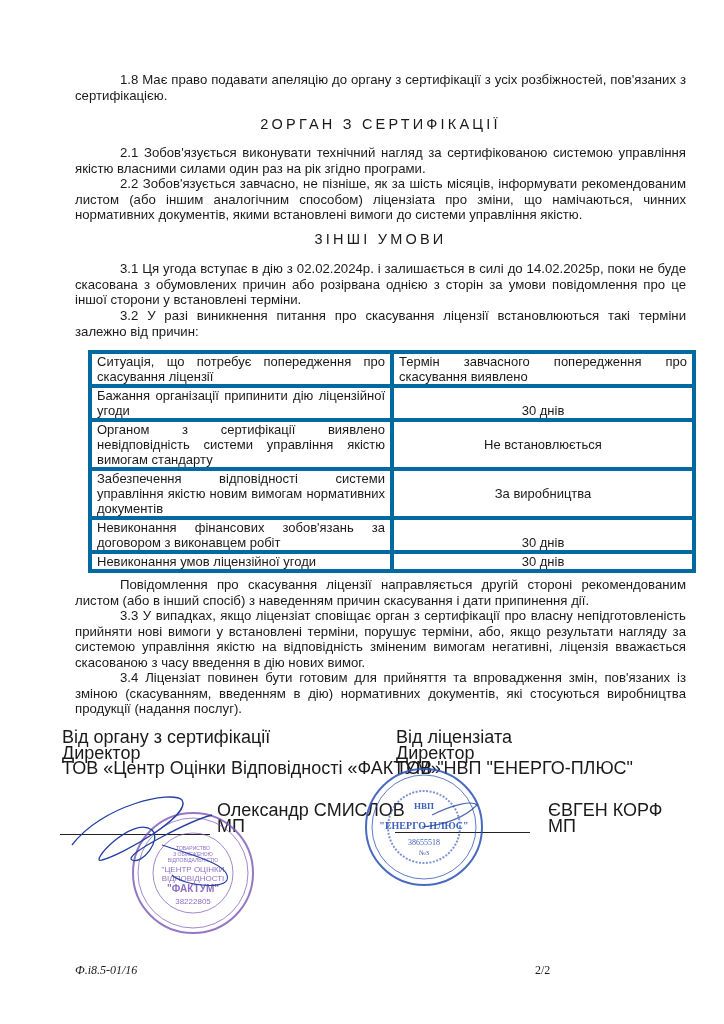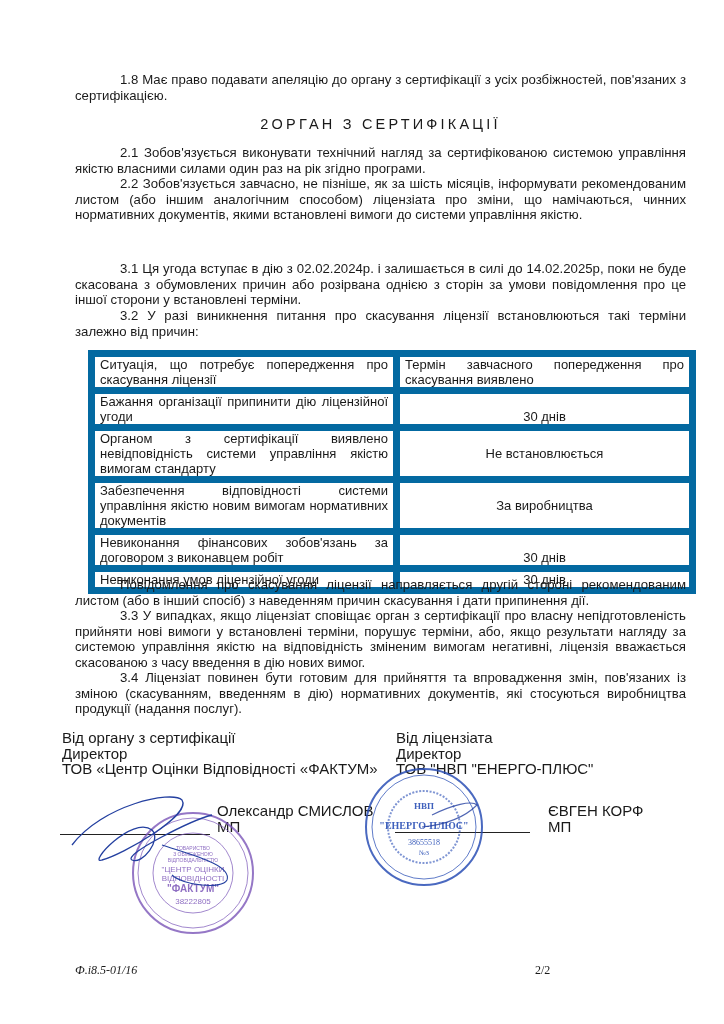--- a/index.html
+++ b/index.html
@@ -3,44 +3,45 @@
 <meta charset="utf-8">
 <style>
   html,body{margin:0;padding:0;background:#ffffff;}
   body{width:724px;height:1024px;position:relative;overflow:hidden;
        font-family:"Liberation Sans",sans-serif;color:#1a1a1a;font-size:13.2px;}
   .page{position:absolute;left:0;top:0;width:690px;height:1024px;}
   .para{position:absolute;left:75px;width:611px;line-height:15.6px;text-align:justify;margin:0;}
   .para .ind{display:inline-block;width:45px;}
   .heading{position:absolute;left:75px;width:611px;text-align:center;font-size:14.5px;letter-spacing:3.2px;margin:0;}
   table.terms{position:absolute;left:88px;top:350px;width:608px;border-collapse:collapse;font-size:13px;}
-  table.terms td{border:7px solid #0369a1;padding:0 5px;vertical-align:top;line-height:15px;}
+  table.terms td{border:4px solid #0369a1;padding:0 5px;vertical-align:top;line-height:15px;}
   table.terms td.c1{width:288px;text-align:justify;text-align-last:left;}
   table.terms td.c2{text-align:center;vertical-align:middle;}
   table.terms td.c2.bottom{vertical-align:bottom;}
   table.terms td.hdr{text-align:justify;text-align-last:left;}
-  .sig{position:absolute;font-size:15px;line-height:15.5px;}
+  .sig{position:absolute;font-size:18px;line-height:15.5px;}
   .footer{position:absolute;top:963px;font-family:"Liberation Serif",serif;font-style:italic;font-size:12px;}
   .pagenum{position:absolute;top:963px;left:535px;font-family:"Liberation Serif",serif;font-size:12px;}
   .stamp{position:absolute;}
   .line{position:absolute;height:1px;background:#222;}
 </style>
 </head>
 <body>
 
 <div class="page">
 
   <p class="para" style="top:72px;"><span class="ind"></span><span>1.8 Має право подавати апеляцію до органу з сертифікації з усіх розбіжностей, пов'язаних з сертифікацією.</span></p>
 
   <h2 class="heading" style="top:116px;font-weight:normal;">2ОРГАН З СЕРТИФІКАЦІЇ</h2>
 
   <p class="para" style="top:145px;"><span class="ind"></span><span>2.1 Зобов'язується виконувати технічний нагляд за сертифікованою системою управління якістю власними силами один раз на рік згідно програми.</span></p>
 
   <p class="para" style="top:176px;"><span class="ind"></span><span>2.2 Зобов'язується завчасно, не пізніше, як за шість місяців, інформувати рекомендованим листом (або іншим аналогічним способом) ліцензіата про зміни, що намічаються, чинних нормативних документів, якими встановлені вимоги до системи управління якістю.</span></p>
 
+  <h2 class="heading" style="top:231px;font-weight:normal;">3ІНШІ УМОВИ</h2>
 
   <p class="para" style="top:261px;"><span class="ind"></span><span>3.1 Ця угода вступає в дію з 02.02.2024р. і залишається в силі до 14.02.2025р, поки не буде скасована з обумовлених причин або розірвана однією з сторін за умови повідомлення про це іншої сторони у встановлені терміни.</span></p>
 
   <p class="para" style="top:308px;"><span class="ind"></span><span>3.2 У разі виникнення питання про скасування ліцензії встановлюються такі терміни залежно від причин:</span></p>
 
   <table class="terms">
     <tbody>
         <tr>
       <td class="c1">Ситуація, що потребує попередження про скасування ліцензії</td>
       <td class="hdr">Термін завчасного попередження про скасування виявлено</td>

